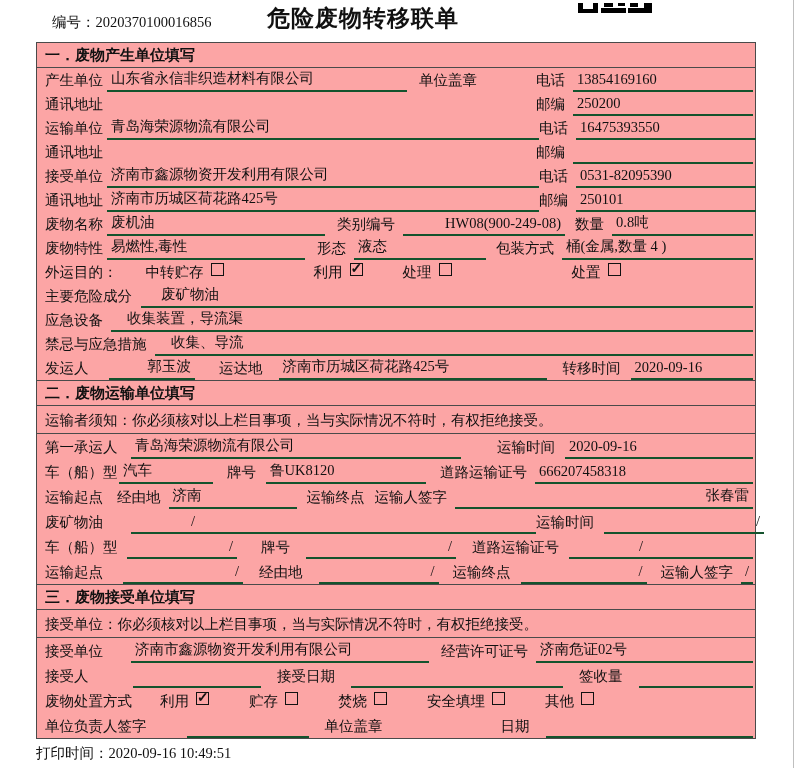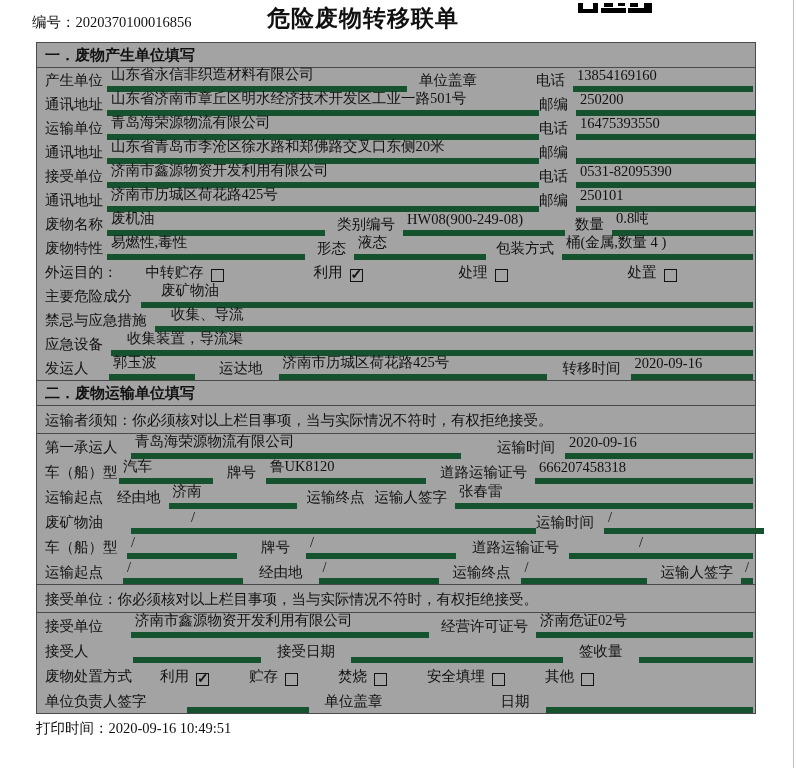--- a/index.html
+++ b/index.html
@@ -6,51 +6,51 @@
   html,body { margin:0; padding:0; }
   body {
     width:796px; height:768px; background:#ffffff; color:#111;
     font-family:"Liberation Serif","DejaVu Serif",serif;
     font-size:14.5px; position:relative; overflow:hidden;
   }
   .page-edge { position:absolute; right:2px; top:0; width:1px; height:768px; background:#bfbfbf; }
 
   
   .hdr { position:relative; height:42px; }
-  .doc-no { position:absolute; left:32px; top:13px; font-size:14.5px; white-space:nowrap; }
+  .doc-no { position:absolute; left:52px; top:13px; font-size:14.5px; white-space:nowrap; }
   .form-title {
     position:absolute; left:0; right:70px; top:3px; text-align:center;
     font-family:"Liberation Sans","DejaVu Sans",sans-serif;
     font-size:23px; font-weight:bold; letter-spacing:1px;
   }
   .qr { position:absolute; left:578px; top:0; width:74px; height:10px; }
 
   
-  .box { border:1.5px solid #4a4a4a; margin-left:36px; width:720px; background:#a3a3a3; }
+  .box { border:1.5px solid #4a4a4a; margin-left:36px; width:720px; background:#fca5a5; }
   .box + .box { margin-top:-1px; }
   .sec-title {
     font-family:"Liberation Sans","DejaVu Sans",sans-serif;
     font-weight:bold; font-size:15px; padding:3px 8px 2px;
     border-bottom:1.4px solid #4a4a4a; height:25px;
   }
   .notice { padding:5px 8px 4px; border-bottom:1px solid #4a4a4a; height:28px; white-space:nowrap; }
 
   .row { display:flex; align-items:flex-end; padding:0 2px 0 8px; height:24px; }
   .row25 { height:25px; }
   .lb { white-space:nowrap; padding-bottom:2px; flex:0 0 auto; }
-  .u  { border-bottom:6px solid #14532d; padding:0 4px 2px; white-space:nowrap; overflow:hidden; flex:0 0 auto; }
+  .u  { border-bottom:2px solid #14532d; padding:0 4px 2px; white-space:nowrap; overflow:hidden; flex:0 0 auto; }
   .grow { flex:1 1 auto; }
   .sp { flex:1 1 auto; }
-  .ctr { text-align:left; }
+  .ctr { text-align:right; }
   .ml8{margin-left:8px}.ml10{margin-left:10px}.ml12{margin-left:12px}.ml14{margin-left:14px}
   .ml16{margin-left:16px}.ml24{margin-left:24px}.ml28{margin-left:28px}
   .ml40{margin-left:40px}
-  .ml90{margin-left:90px}.ml100{margin-left:96px}.ml120{margin-left:120px}
-
-  .optgrp { display:flex; align-items:flex-end; flex:0 0 auto; }
+  .ml90{margin-left:90px}.ml100{margin-left:40px}.ml120{margin-left:120px}
+
+  .optgrp { display:flex; align-items:flex-start; flex:0 0 auto; }
   .cb {
     display:inline-block; width:13px; height:13px; border:1.5px solid #111;
     margin-left:7px; margin-bottom:2px; position:relative; flex:0 0 auto;
   }
   .cb.checked::after {
     content:"\2713"; position:absolute; left:0px; top:-4px;
     font-size:14px; font-weight:bold; color:#111;
   }
 
   .print-line { margin:5px 0 12px 36px; white-space:nowrap; }
@@ -87,37 +87,35 @@
     <span class="lb" style="width:62px">产生单位</span>
     <span class="u" style="width:300px">山东省永信非织造材料有限公司</span>
     <span class="lb ml12">单位盖章</span>
     <span class="sp"></span>
     <span class="lb">电话</span>
     <span class="u ml8" style="width:180px">13854169160</span>
   </div>
 
   <div class="row">
     <span class="lb" style="width:62px">通讯地址</span>
-    <span class="u" style="width:432px">山东省济南市章丘区明水经济技术开发区工业一路501号</span>
     <span class="sp"></span>
     <span class="lb">邮编</span>
     <span class="u ml8" style="width:180px">250200</span>
   </div>
 
   <div class="row">
     <span class="lb" style="width:62px">运输单位</span>
     <span class="u" style="width:432px">青岛海荣源物流有限公司</span>
     <span class="sp"></span>
     <span class="lb">电话</span>
     <span class="u ml8" style="width:180px">16475393550</span>
   </div>
 
   <div class="row">
     <span class="lb" style="width:62px">通讯地址</span>
-    <span class="u" style="width:432px">山东省青岛市李沧区徐水路和郑佛路交叉口东侧20米</span>
     <span class="sp"></span>
     <span class="lb">邮编</span>
     <span class="u ml8" style="width:180px"></span>
   </div>
 
   <div class="row">
     <span class="lb" style="width:62px">接受单位</span>
     <span class="u" style="width:432px">济南市鑫源物资开发利用有限公司</span>
     <span class="sp"></span>
     <span class="lb">电话</span>
@@ -169,27 +167,27 @@
       <span class="cb"></span>
     </span>
   </div>
 
   <div class="row">
     <span class="lb" style="width:96px">主要危险成分</span>
     <span class="u grow" style="padding-left:20px">废矿物油</span>
   </div>
 
   <div class="row">
+    <span class="lb" style="width:66px">应急设备</span>
+    <span class="u grow" style="padding-left:16px">收集装置，导流渠</span>
+  </div>
+
+  <div class="row">
     <span class="lb" style="width:110px">禁忌与应急措施</span>
     <span class="u grow" style="padding-left:16px">收集、导流</span>
-  </div>
-
-  <div class="row">
-    <span class="lb" style="width:66px">应急设备</span>
-    <span class="u grow" style="padding-left:16px">收集装置，导流渠</span>
   </div>
 
   <div class="row">
     <span class="lb" style="width:50px">发运人</span>
     <span class="u ctr ml14" style="width:86px">郭玉波</span>
     <span class="lb ml24">运达地</span>
     <span class="u ml16" style="width:268px">济南市历城区荷花路425号</span>
     <span class="lb ml16">转移时间</span>
     <span class="u grow ml10">2020-09-16</span>
   </div>
@@ -248,20 +246,21 @@
     <span class="lb ml16">经由地</span>
     <span class="u ctr ml16" style="width:120px">/</span>
     <span class="lb ml14">运输终点</span>
     <span class="u ctr ml10" style="width:126px">/</span>
     <span class="lb ml14">运输人签字</span>
     <span class="u grow ctr ml8">/</span>
   </div>
 </div>
 
 <div class="box">
+  <div class="sec-title">三．废物接受单位填写</div>
   <div class="notice">接受单位：你必须核对以上栏目事项，当与实际情况不符时，有权拒绝接受。</div>
 
   <div class="row row25">
     <span class="lb" style="width:62px">接受单位</span>
     <span class="u ml24" style="width:298px">济南市鑫源物资开发利用有限公司</span>
     <span class="lb ml12">经营许可证号</span>
     <span class="u grow ml8">济南危证02号</span>
   </div>
 
   <div class="row row25">

